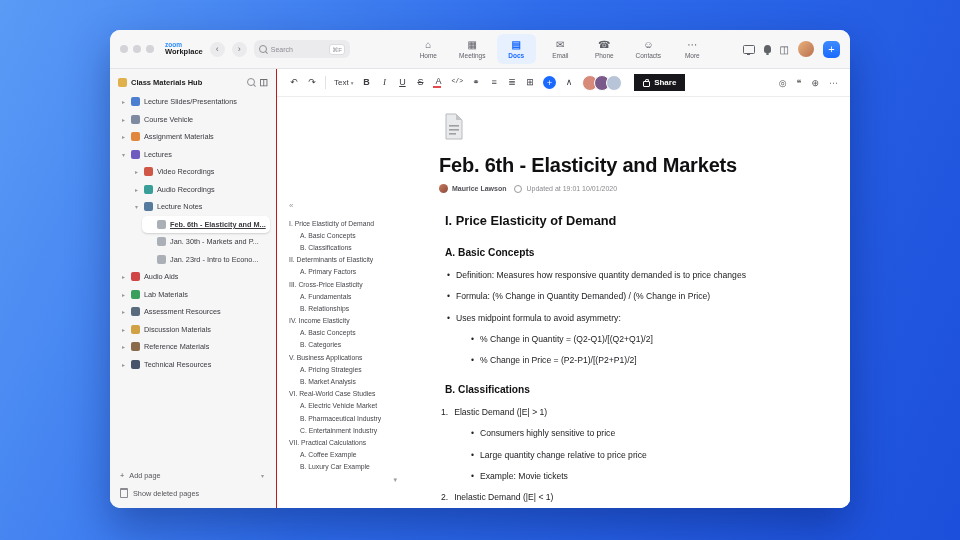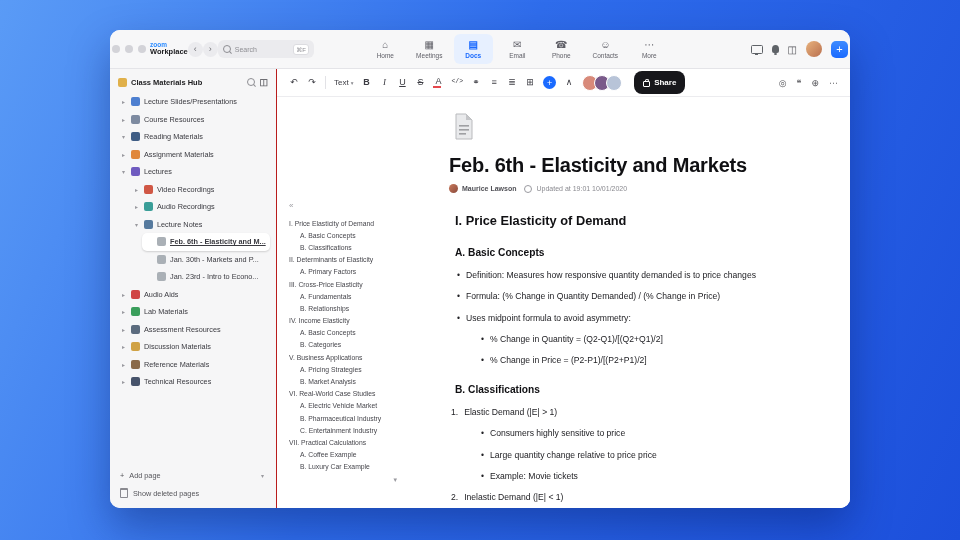--- a/index.html
+++ b/index.html
@@ -10,21 +10,21 @@
     -webkit-font-smoothing:antialiased;
   }
   .window{
     position:absolute;left:110px;top:30px;width:740px;height:478px;
     background:#fff;border-radius:10px;overflow:hidden;
     box-shadow:0 18px 42px rgba(0,20,90,.38);
     display:flex;flex-direction:column;
   }
   
   .titlebar{height:38px;flex:none;background:#f7f7f8;border-bottom:1px solid #e4e4e8;
-    display:flex;align-items:center;padding:0 2px;}
+    display:flex;align-items:center;padding:0 10px;gap:7px;}
   .traffic{display:flex;gap:5px;align-items:center;}
   .tl{width:8px;height:8px;border-radius:50%;background:#d3d3d8;display:inline-block;}
   .logo{display:flex;flex-direction:column;line-height:1.1;margin-left:4px;}
   .logo-zoom{color:#2d8cff;font-size:6.5px;font-weight:700;}
   .logo-wp{font-size:7.5px;font-weight:700;color:#19191c;}
   .navbtn{width:15px;height:15px;border-radius:50%;background:#ebebee;color:#6e6e73;
     font-size:9px;display:flex;align-items:center;justify-content:center;}
   .search-pill{width:86px;height:18px;background:#ebebee;border-radius:6px;
     display:flex;align-items:center;gap:4px;padding:0 5px;color:#8e8e93;font-size:7px;}
   .mag{width:6px;height:6px;border:1px solid #8e8e93;border-radius:50%;position:relative;flex:none;}
@@ -79,34 +79,34 @@
   .tb-sel{display:flex;align-items:center;gap:2px;font-size:8px;}
   .tb-sel .dd{font-size:5.5px;color:#8a8a90;}
   .color-a{position:relative;padding-bottom:2px;}
   .color-a::after{content:"";position:absolute;left:0;right:2px;bottom:0;height:2px;background:#e5484d;}
   .code{font-family:"Liberation Mono",monospace;font-size:6.5px;}
   .vdiv{width:1px;height:13px;background:#e2e2e6;}
   .plus-circle{width:13px;height:13px;border-radius:50%;background:#1a6aff;color:#fff;
     font-size:9px;display:flex;align-items:center;justify-content:center;}
   .tb-avatars{display:flex;align-items:center;margin-left:4px;}
   .tb-avatar{width:14px;height:14px;border-radius:50%;border:1.5px solid #fff;margin-left:-4px;background:#c8c8cc;}
-  .share{display:flex;align-items:center;gap:4px;background:#17171b;color:#fff;border-radius:8px;
-    height:23px;padding:0 9px;font-size:8px;font-weight:600;margin-left:4px;}
+  .share{display:flex;align-items:center;gap:4px;background:#17171b;color:#fff;border-radius:0;
+    height:17px;padding:0 9px;font-size:8px;font-weight:600;margin-left:4px;}
   .lock{width:5px;height:4px;border:1px solid #fff;border-radius:1px;position:relative;margin-top:2px;flex:none;}
   .lock::before{content:"";position:absolute;top:-3px;left:.5px;width:2px;height:2px;
     border:1px solid #fff;border-bottom:none;border-radius:2px 2px 0 0;}
   .tb-end{margin-left:auto;display:flex;align-items:center;gap:10px;color:#55555a;font-size:9px;}
   
   .docwrap{flex:1;position:relative;overflow:hidden;background:#fff;}
   .outline{position:absolute;left:12px;top:104px;width:108px;font-size:6.8px;color:#46464c;}
   .ol-collapse{color:#9a9aa0;font-size:8px;margin-bottom:7px;}
   .ol-item{padding:2.6px 0;white-space:nowrap;overflow:hidden;text-overflow:ellipsis;}
   .ol-item[data-level="1"]{padding-left:11px;}
   .ol-down{text-align:right;color:#9a9aa0;font-size:7px;margin-top:3px;}
-  .doc{position:absolute;left:172px;top:14px;width:368px;}
+  .doc{position:absolute;left:162px;top:14px;width:368px;}
   .doc-title{font-size:20px;font-weight:800;color:#101013;margin:9px 0 7px;letter-spacing:-.2px;}
   .byline{display:flex;align-items:center;gap:4px;font-size:7px;color:#8a8a90;}
   .by-avatar{width:9px;height:9px;border-radius:50%;background:linear-gradient(135deg,#c97a5c,#8a4a3c);flex:none;}
   .by-name{color:#505056;font-weight:600;}
   .by-clock{width:6px;height:6px;border:1px solid #9a9aa0;border-radius:50%;margin-left:4px;flex:none;}
   .content{margin-top:10px;}
   .block{display:flex;gap:6px;align-items:flex-start;margin:10.5px 0;font-size:8.6px;color:#222226;line-height:1.25;}
   .block[data-type="h1"]{font-size:12.8px;font-weight:800;color:#101013;margin:20px 0 9px;}
   .block[data-type="h2"]{font-size:10.2px;font-weight:800;color:#101013;margin:18px 0 9px;}
   .block[data-type="bullet"]{margin-left:8px;}
@@ -192,26 +192,21 @@
       <div class="tree">
 
       <div class="tree-row" data-level="0">
             <span class="chev">▸</span>
             <span class="tree-icon" style="background: rgb(77, 127, 208);"></span>
             <span class="tree-label">Lecture Slides/Presentations</span>
           </div>
           <div class="tree-row" data-level="0">
             <span class="chev">▸</span>
             <span class="tree-icon" style="background: rgb(125, 138, 160);"></span>
-            <span class="tree-label">Course Resources</span>
-          </div>
-          <div class="tree-row" data-level="0">
-            <span class="chev">▾</span>
-            <span class="tree-icon" style="background: rgb(63, 93, 133);"></span>
-            <span class="tree-label">Reading Materials</span>
+            <span class="tree-label">Course Vehicle</span>
           </div>
           <div class="tree-row" data-level="0">
             <span class="chev">▸</span>
             <span class="tree-icon" style="background: rgb(224, 135, 60);"></span>
             <span class="tree-label">Assignment Materials</span>
           </div>
           <div class="tree-row" data-level="0">
             <span class="chev">▾</span>
             <span class="tree-icon" style="background: rgb(111, 91, 192);"></span>
             <span class="tree-label">Lectures</span>

